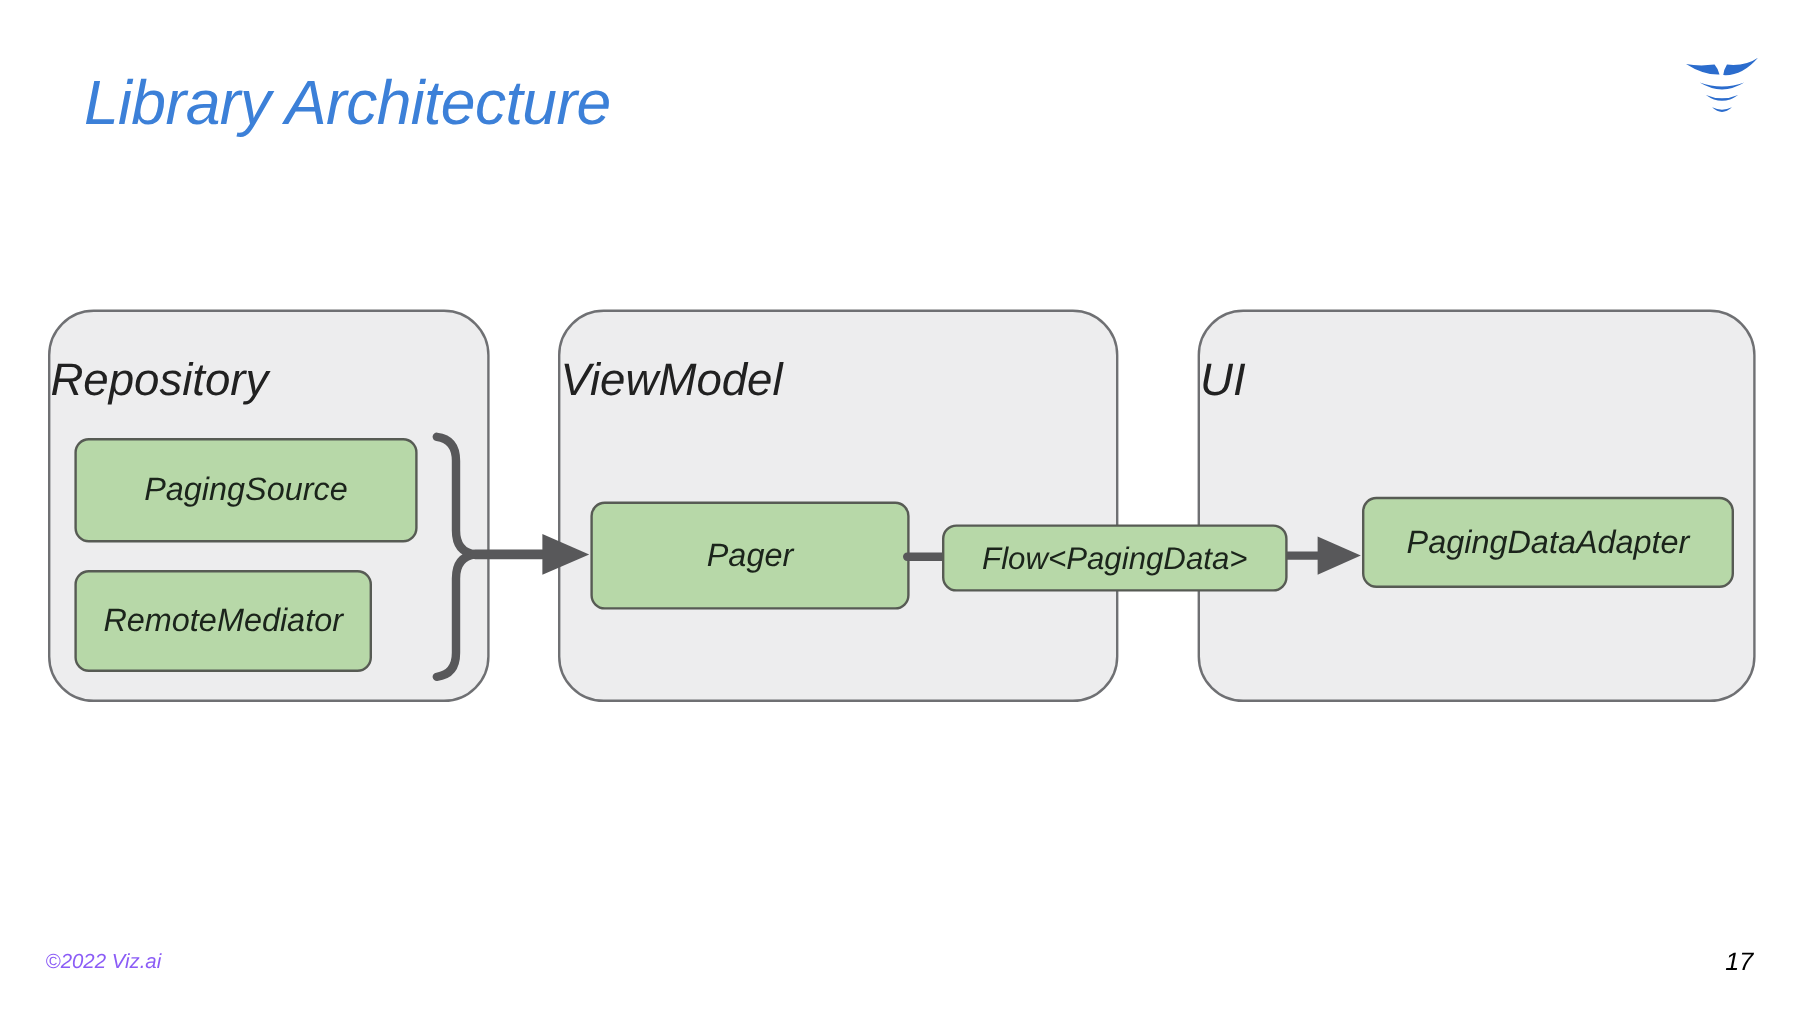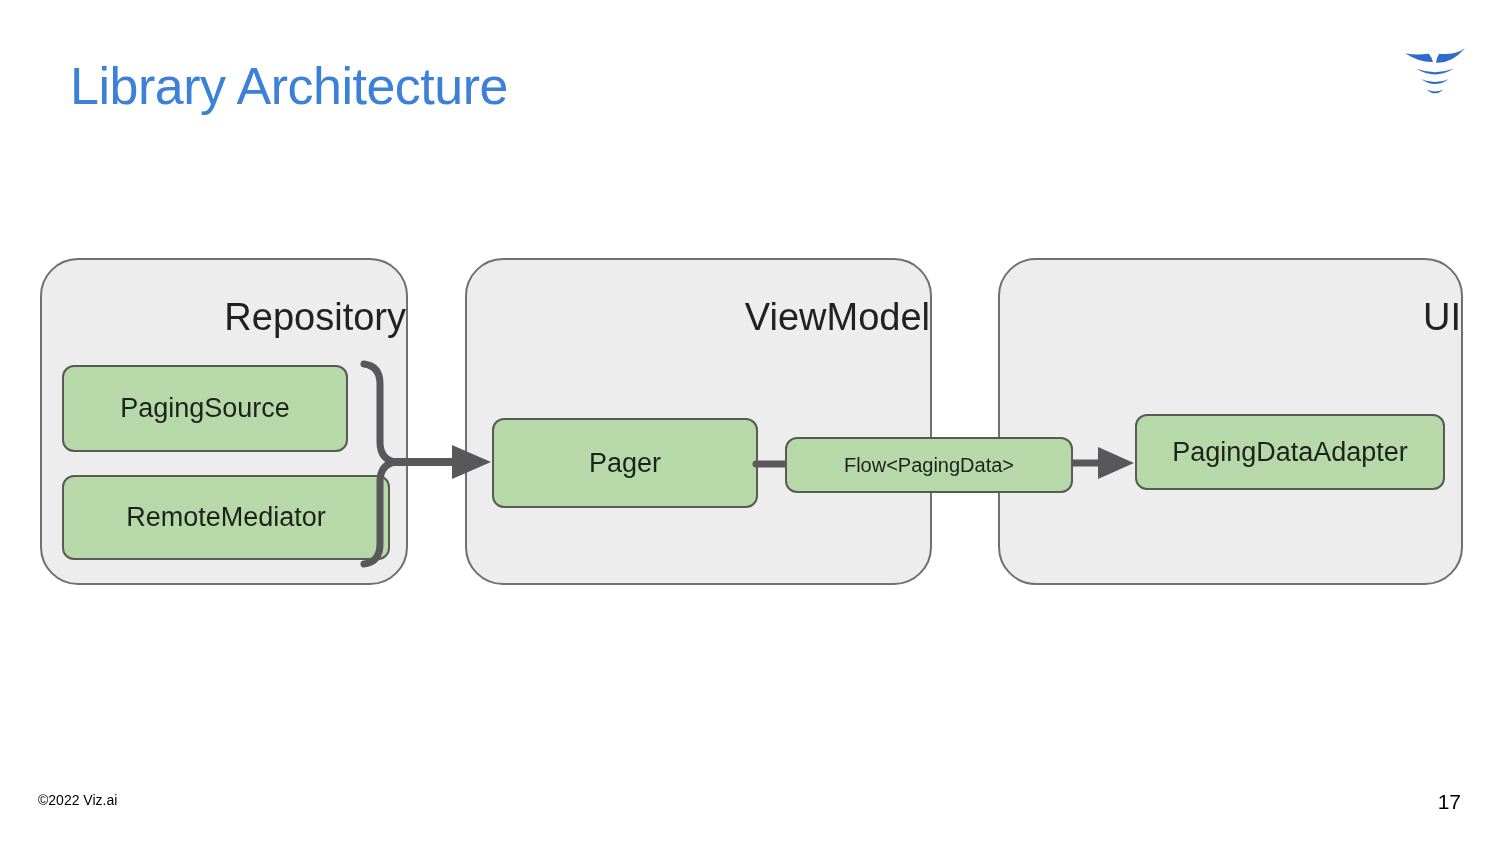--- a/index.html
+++ b/index.html
@@ -5,20 +5,21 @@
   * { margin: 0; padding: 0; box-sizing: border-box; }
   html, body { background: #ffffff; }
   body { font-family: "Liberation Sans", sans-serif; }
 
   .slide {
     position: relative;
     width: 1500px;
     height: 844px;
     background: #ffffff;
     overflow: hidden;
+    font-style: italic;
   }
 
   .slide-title {
     position: absolute;
     left: 70px;
     top: 56px;
     font-size: 52px;
     font-weight: 400;
     letter-spacing: -0.5px;
     color: var(--title-blue, #3c80d8);
@@ -44,60 +45,60 @@
   }
   .container-box.repository { left: 40px;  width: 368px; }
   .container-box.viewmodel  { left: 465px; width: 467px; }
   .container-box.ui         { left: 998px; width: 465px; }
 
   .container-title {
     position: absolute;
     top: 36px;
     left: 0;
     width: 100%;
-    text-align: right;
+    text-align: left;
     font-size: 38px;
     font-weight: 400;
     color: var(--text-dark, #212121);
   }
 
   .node {
     position: absolute;
     display: flex;
     align-items: center;
     justify-content: center;
     background: var(--node-fill, #b7d8a8);
     border: 2.5px solid var(--node-border, #575b54);
     border-radius: 12px;
     font-size: 27px;
     color: #1b241b;
     white-space: nowrap;
     z-index: 2;
   }
   .node.paging-source   { left: 62px;   top: 365px; width: 286px; height: 87px; }
-  .node.remote-mediator { left: 62px;   top: 475px; width: 328px; height: 85px; }
+  .node.remote-mediator { left: 62px;   top: 475px; width: 248px; height: 85px; }
   .node.pager           { left: 492px;  top: 418px; width: 266px; height: 90px; }
-  .node.flow            { left: 785px;  top: 437px; width: 288px; height: 56px; font-size: 20px; z-index: 4; }
+  .node.flow            { left: 785px;  top: 437px; width: 288px; height: 56px; font-size: 26px; z-index: 4; }
   .node.adapter         { left: 1135px; top: 414px; width: 310px; height: 76px; }
 
   .connector-layer {
     position: absolute;
     left: 0; top: 0;
     width: 1500px;
     height: 844px;
     z-index: 3;
     pointer-events: none;
   }
 
   .footer-copyright {
     position: absolute;
     left: 38px;
     top: 792px;
-    font-size: 14px;
-    color: #000000;
+    font-size: 17px;
+    color: #8b5cf6;
   }
 
   .page-number {
     position: absolute;
     right: 39px;
     top: 790px;
     font-size: 21px;
     color: #000000;
   }
 </style>

